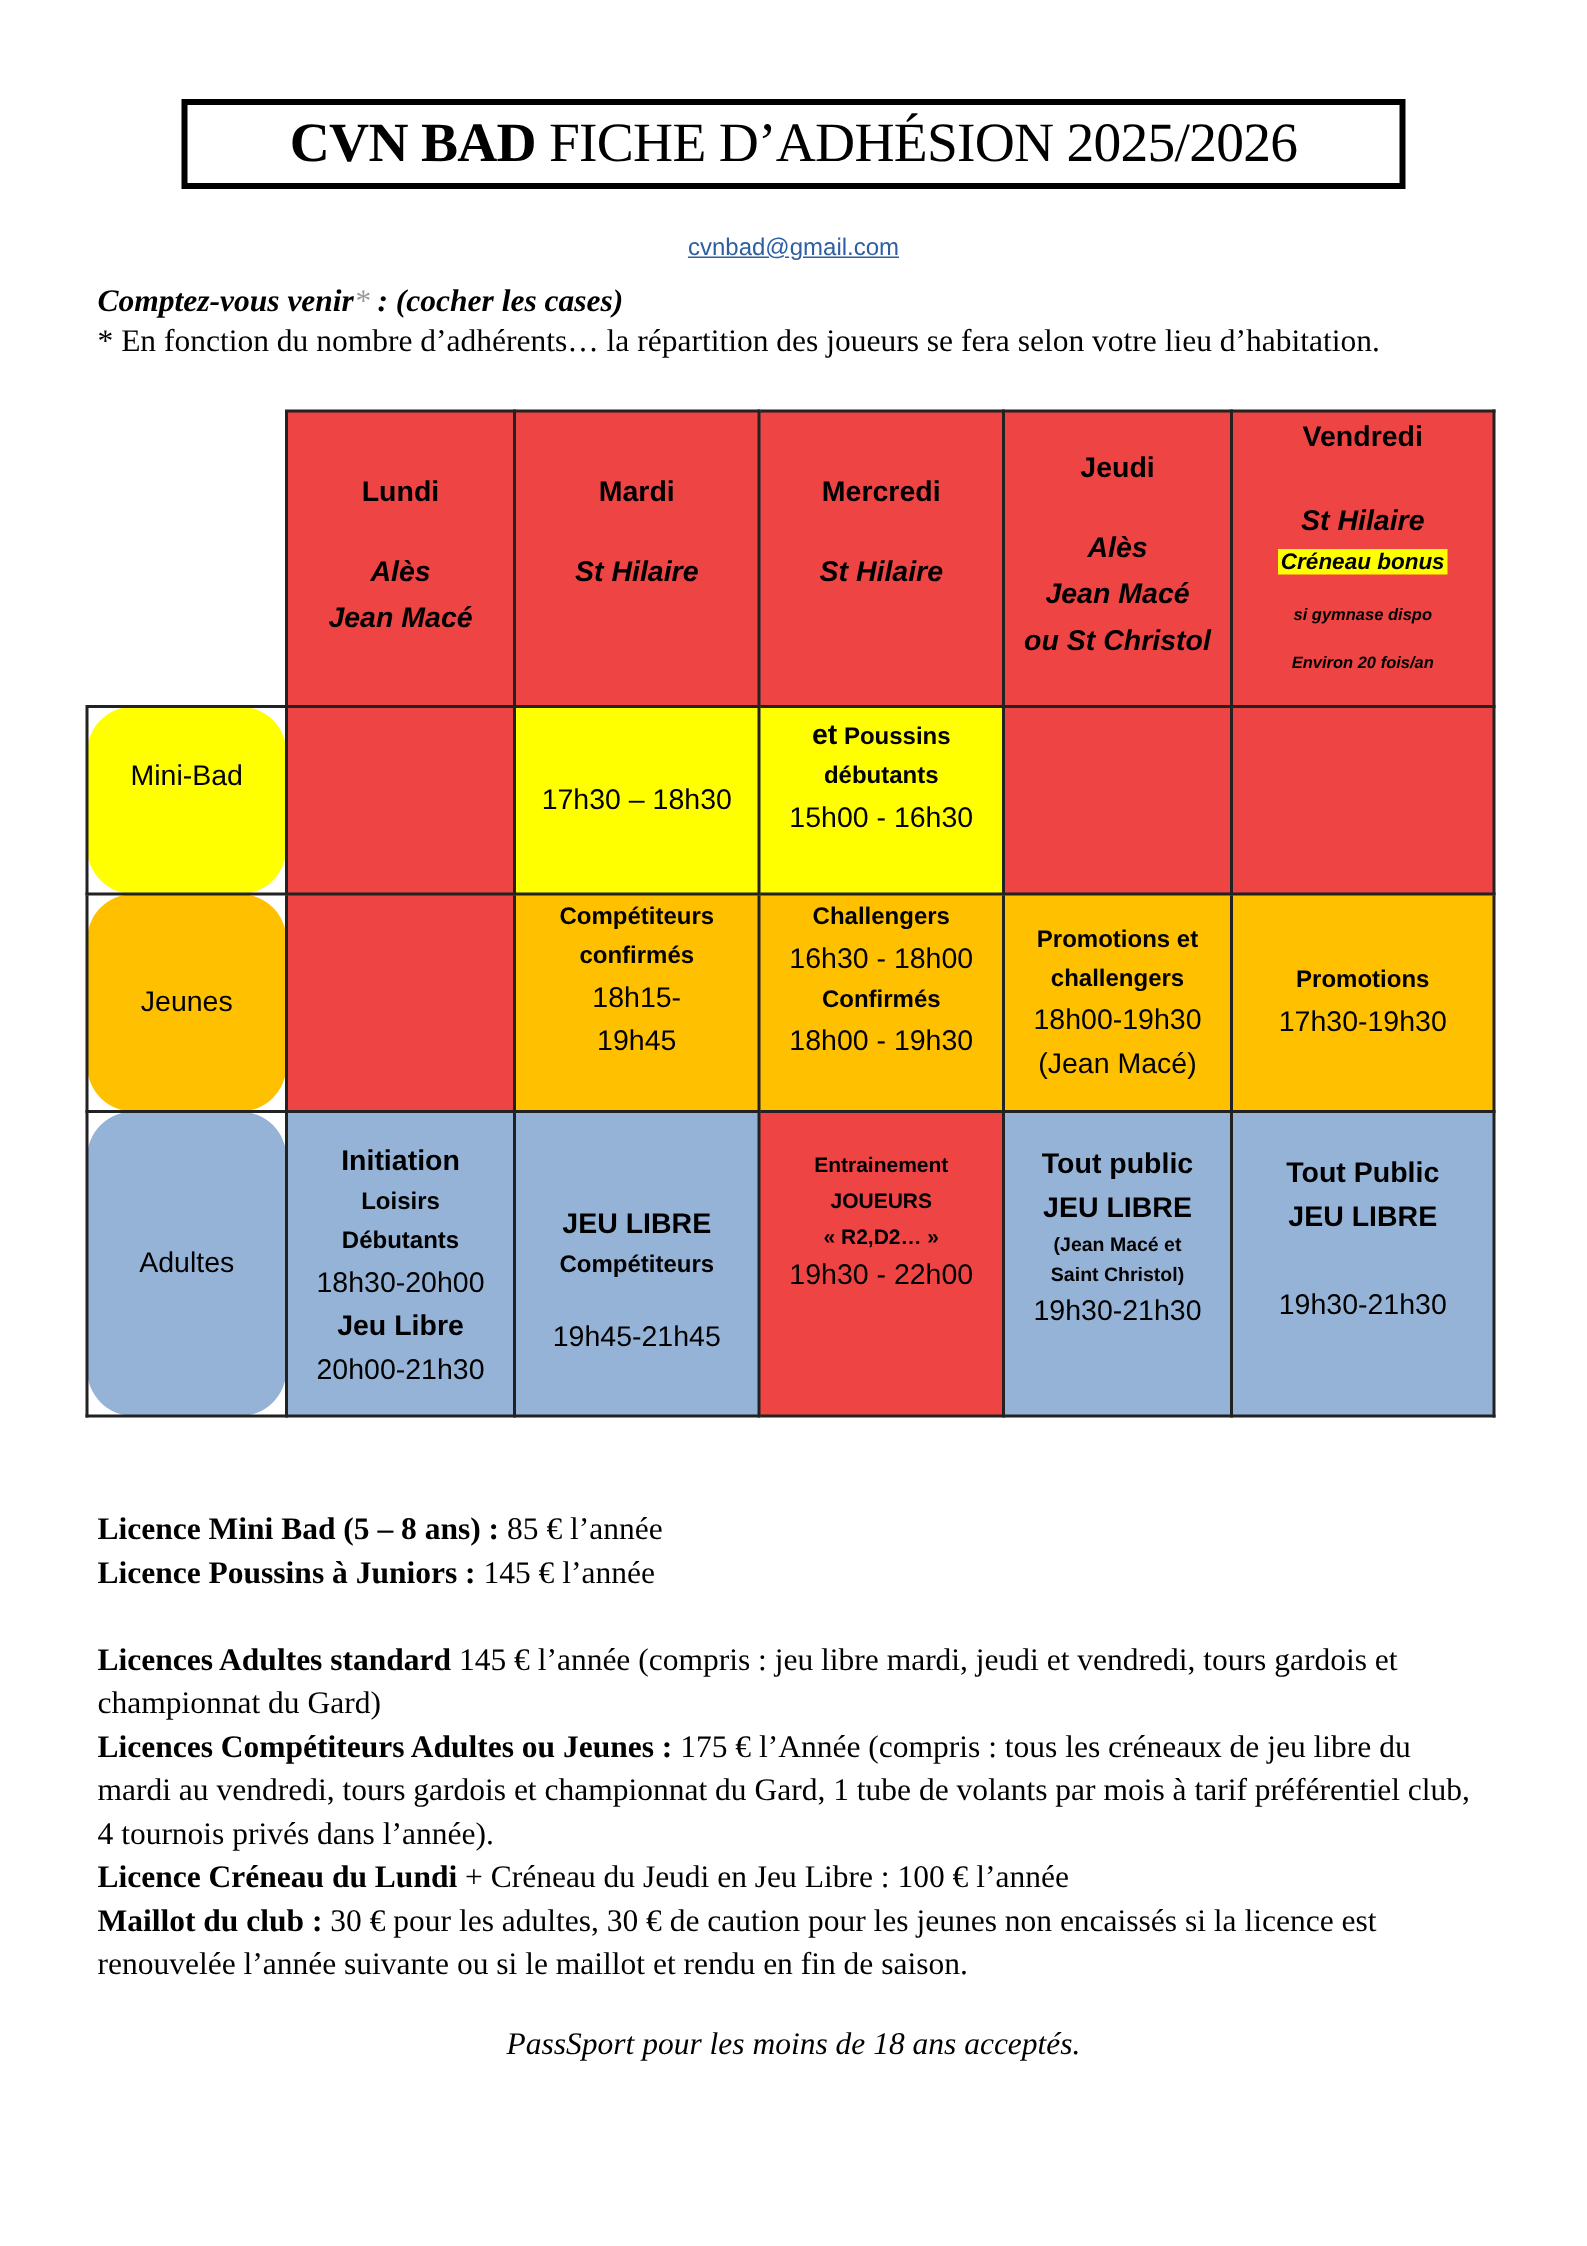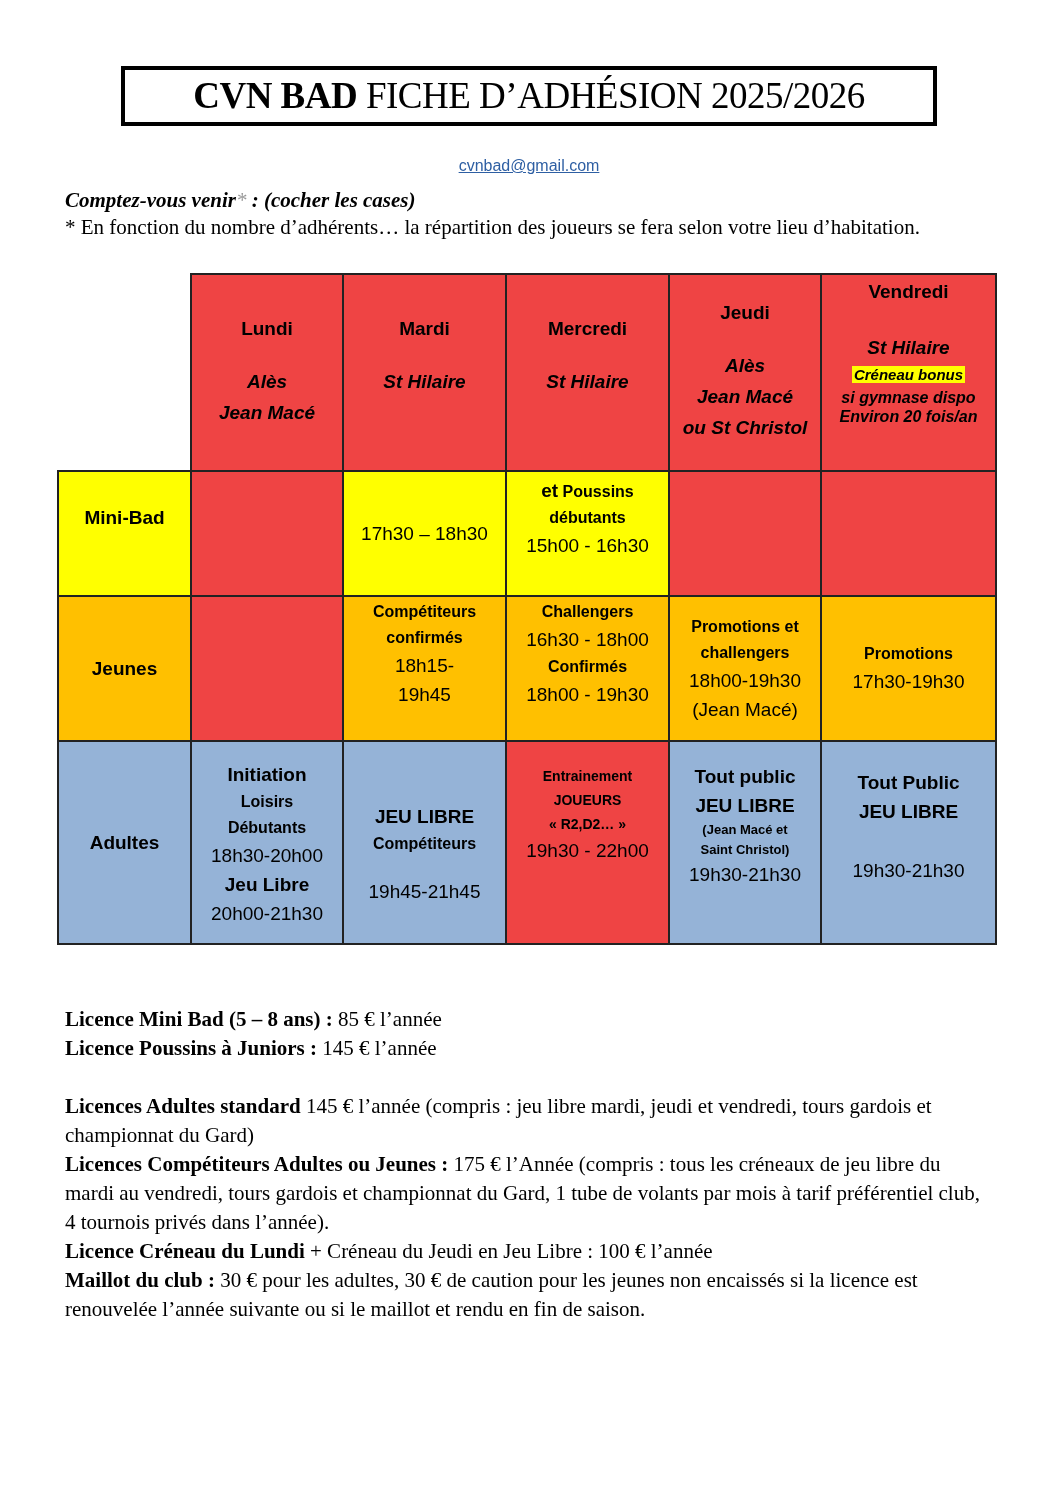--- a/index.html
+++ b/index.html
@@ -34,22 +34,22 @@
     border-collapse: collapse; table-layout: fixed;
     font-family: "Liberation Sans", sans-serif;
   }
   #schedule td {
     border: 2px solid #222; text-align: center; vertical-align: middle; padding: 0 2px;
   }
   #schedule td.corner { border: none; border-bottom: 2px solid #222; border-right: 2px solid #222; background: #fff; }
   .day { font-weight: bold; font-size: 19px; }
   .loc { font-weight: bold; font-style: italic; font-size: 19px; line-height: 31px; }
   .bonus { background: #ffff00; font-weight: bold; font-style: italic; font-size: 15px; padding: 0 2px; }
-  .small-it { font-style: italic; font-weight: bold; font-size: 16px; line-height: 19px; }
-  .rowhead { font-weight: bold; font-size: 19px; }
+  .small-it { font-style: italic; font-weight: bold; font-size: 11px; line-height: 19px; margin-top: 13px; }
+  .rowhead { font-weight: normal; font-size: 19px; border-radius: 31px; }
   .b16 { font-weight: bold; font-size: 16px; line-height: 26px; }
   .b14 { font-weight: bold; font-size: 14px; line-height: 24px; }
   .b13 { font-weight: bold; font-size: 13px; line-height: 20px; }
   .b19 { font-weight: bold; font-size: 19px; line-height: 29px; }
   .t19 { font-size: 19px; line-height: 29px; }
   .yellow { background: #ffff00; }
   .orange { background: #ffc000; }
   .blue { background: #95b3d7; }
   .white { background: #ef4444; }
 
@@ -210,13 +210,14 @@
   <p><b>Licence Mini Bad (5 – 8 ans) :</b><span> 85 € l’année</span></p>
   <p><b>Licence Poussins à Juniors :</b><span> 145 € l’année</span></p>
   <div class="gap"></div>
   <p><b>Licences Adultes standard</b><span> 145 € l’année (compris : jeu libre mardi, jeudi et vendredi, tours gardois et championnat du Gard)</span></p>
   <p><b>Licences Compétiteurs Adultes ou Jeunes :</b><span> 175 € l’Année (compris : tous les créneaux de jeu libre du mardi au vendredi, tours gardois et championnat du Gard, 1 tube de volants par mois à tarif préférentiel club, 4 tournois privés dans l’année).</span></p>
   <p><b>Licence Créneau du Lundi</b><span> + Créneau du Jeudi en Jeu Libre : 100 € l’année</span></p>
   <p><b>Maillot du club :</b><span> 30 € pour les adultes, 30 € de caution pour les jeunes non encaissés si la licence est renouvelée l’année suivante ou si le maillot et rendu en fin de saison.</span></p>
 </div>
 
 <div id="payments">
+  <div>PassSport pour les moins de 18 ans acceptés.</div>
 </div>
 
 </body></html>

